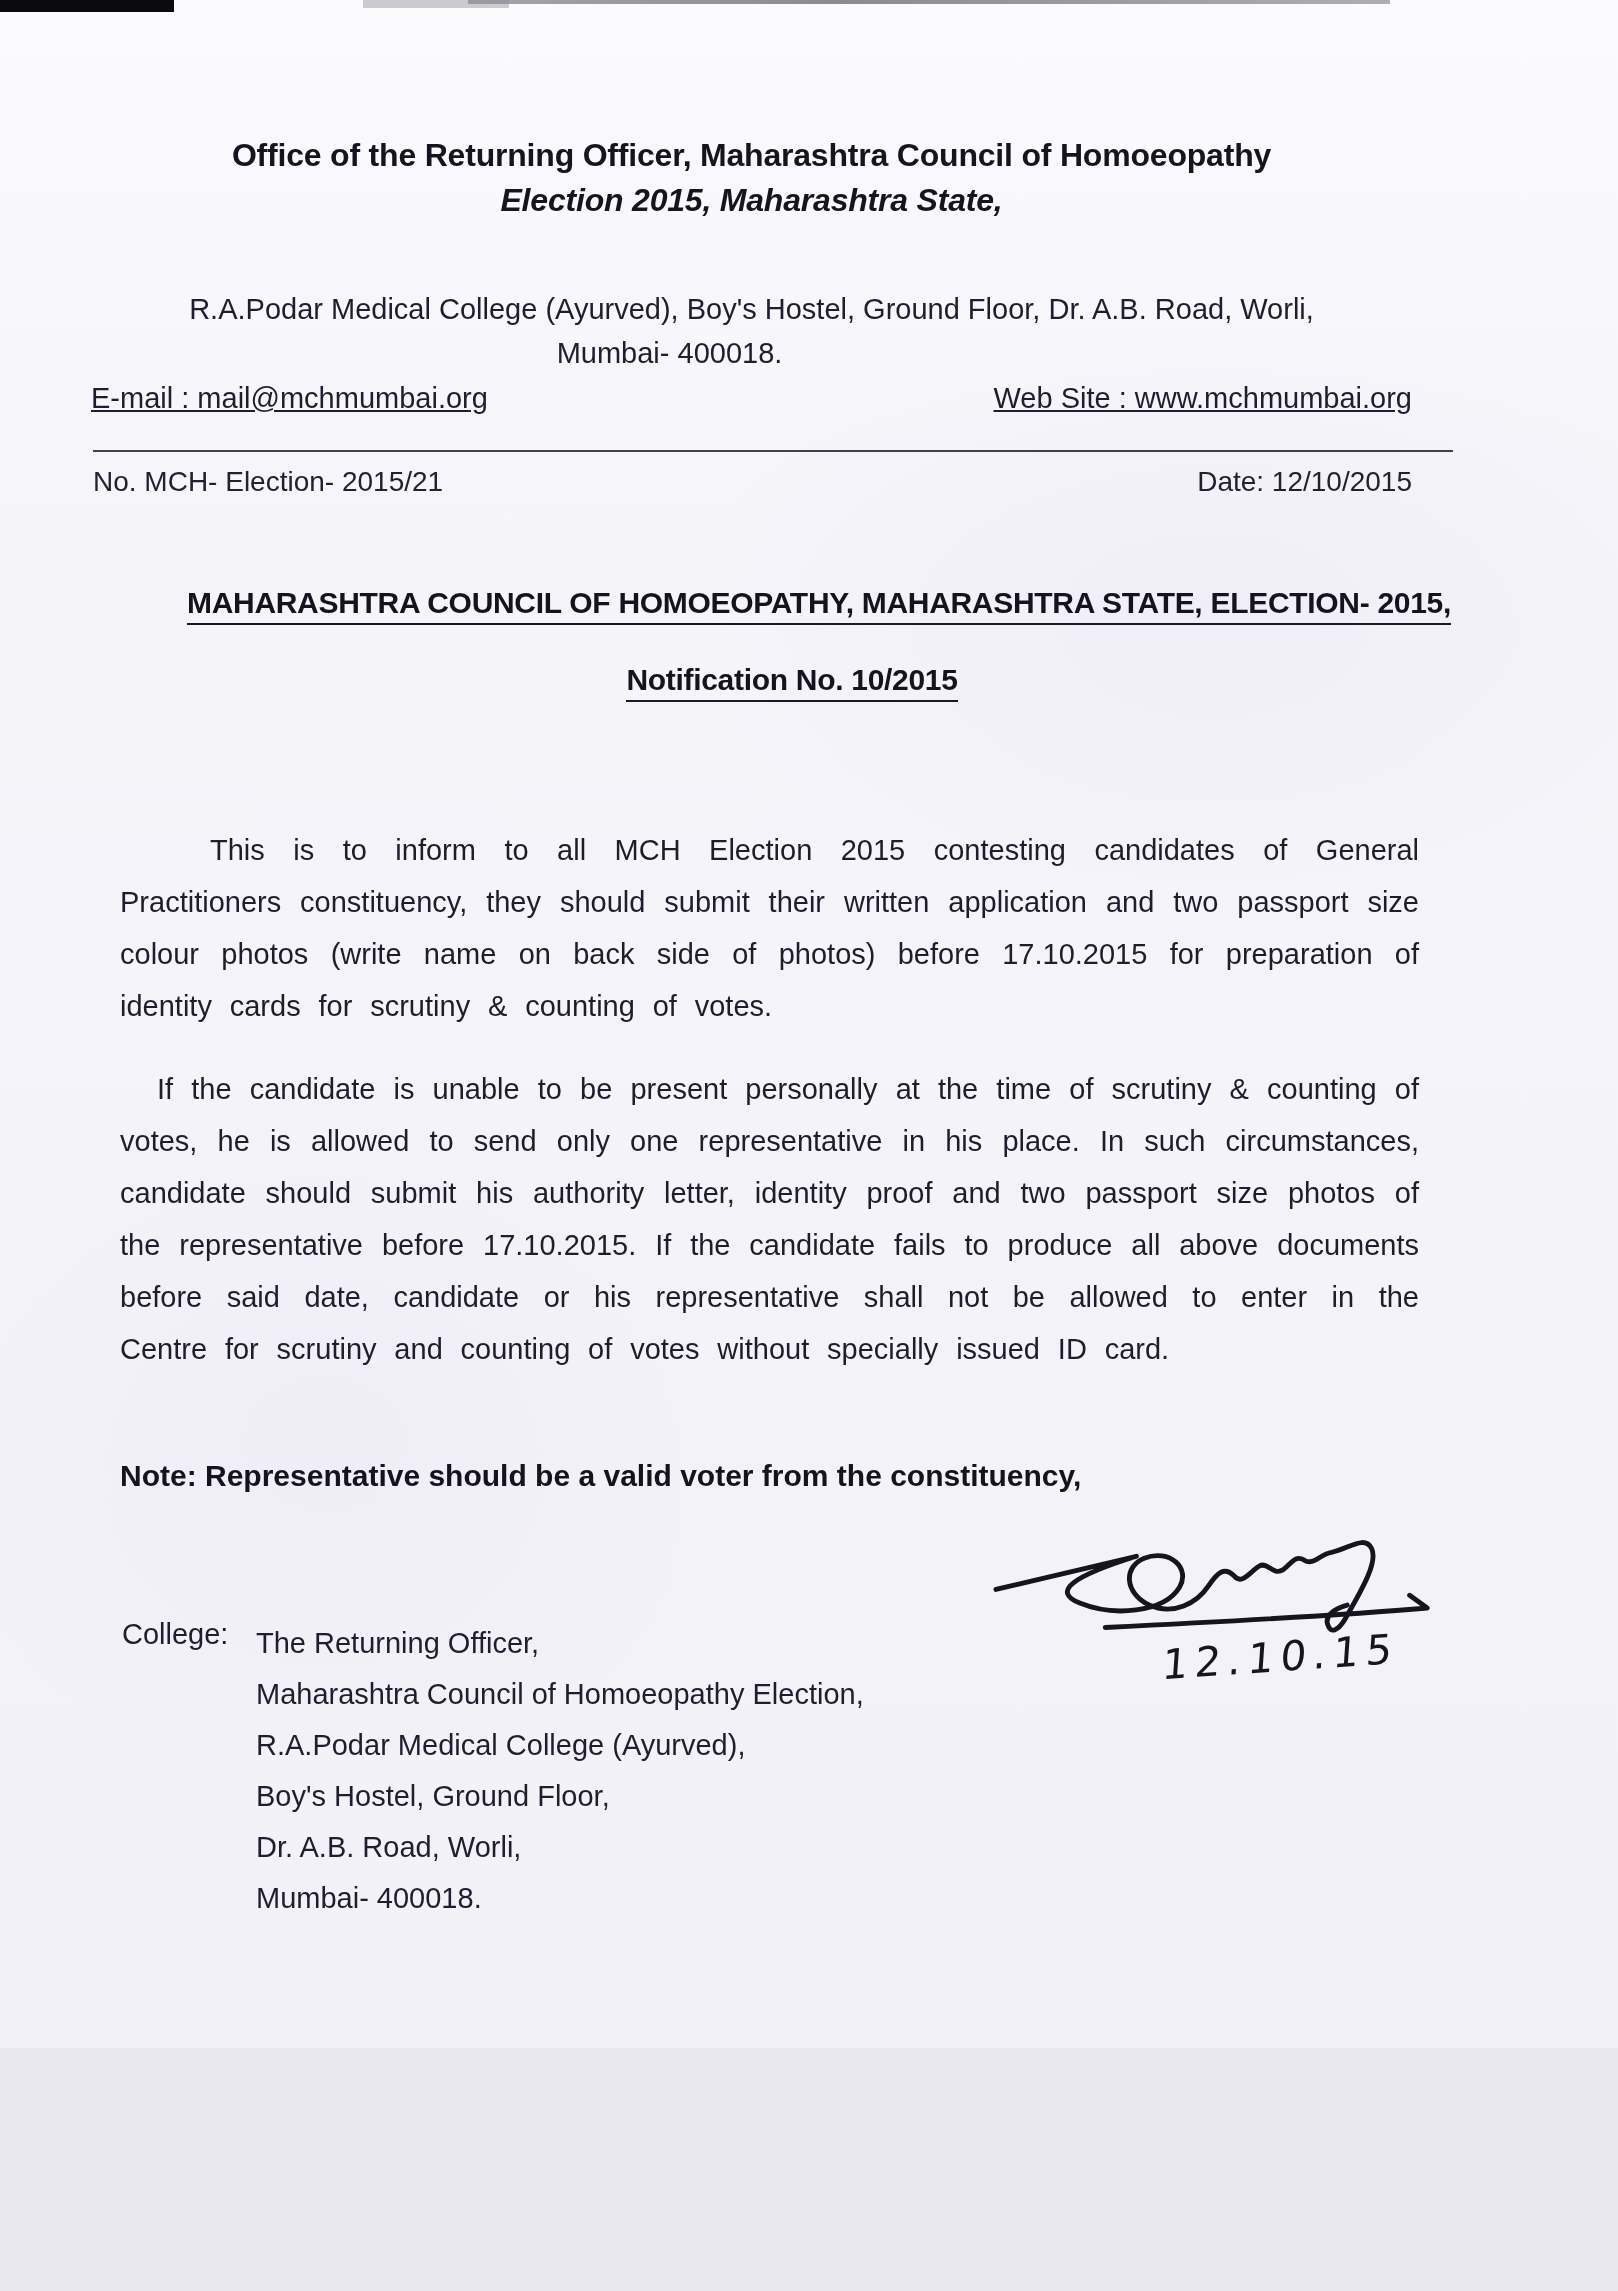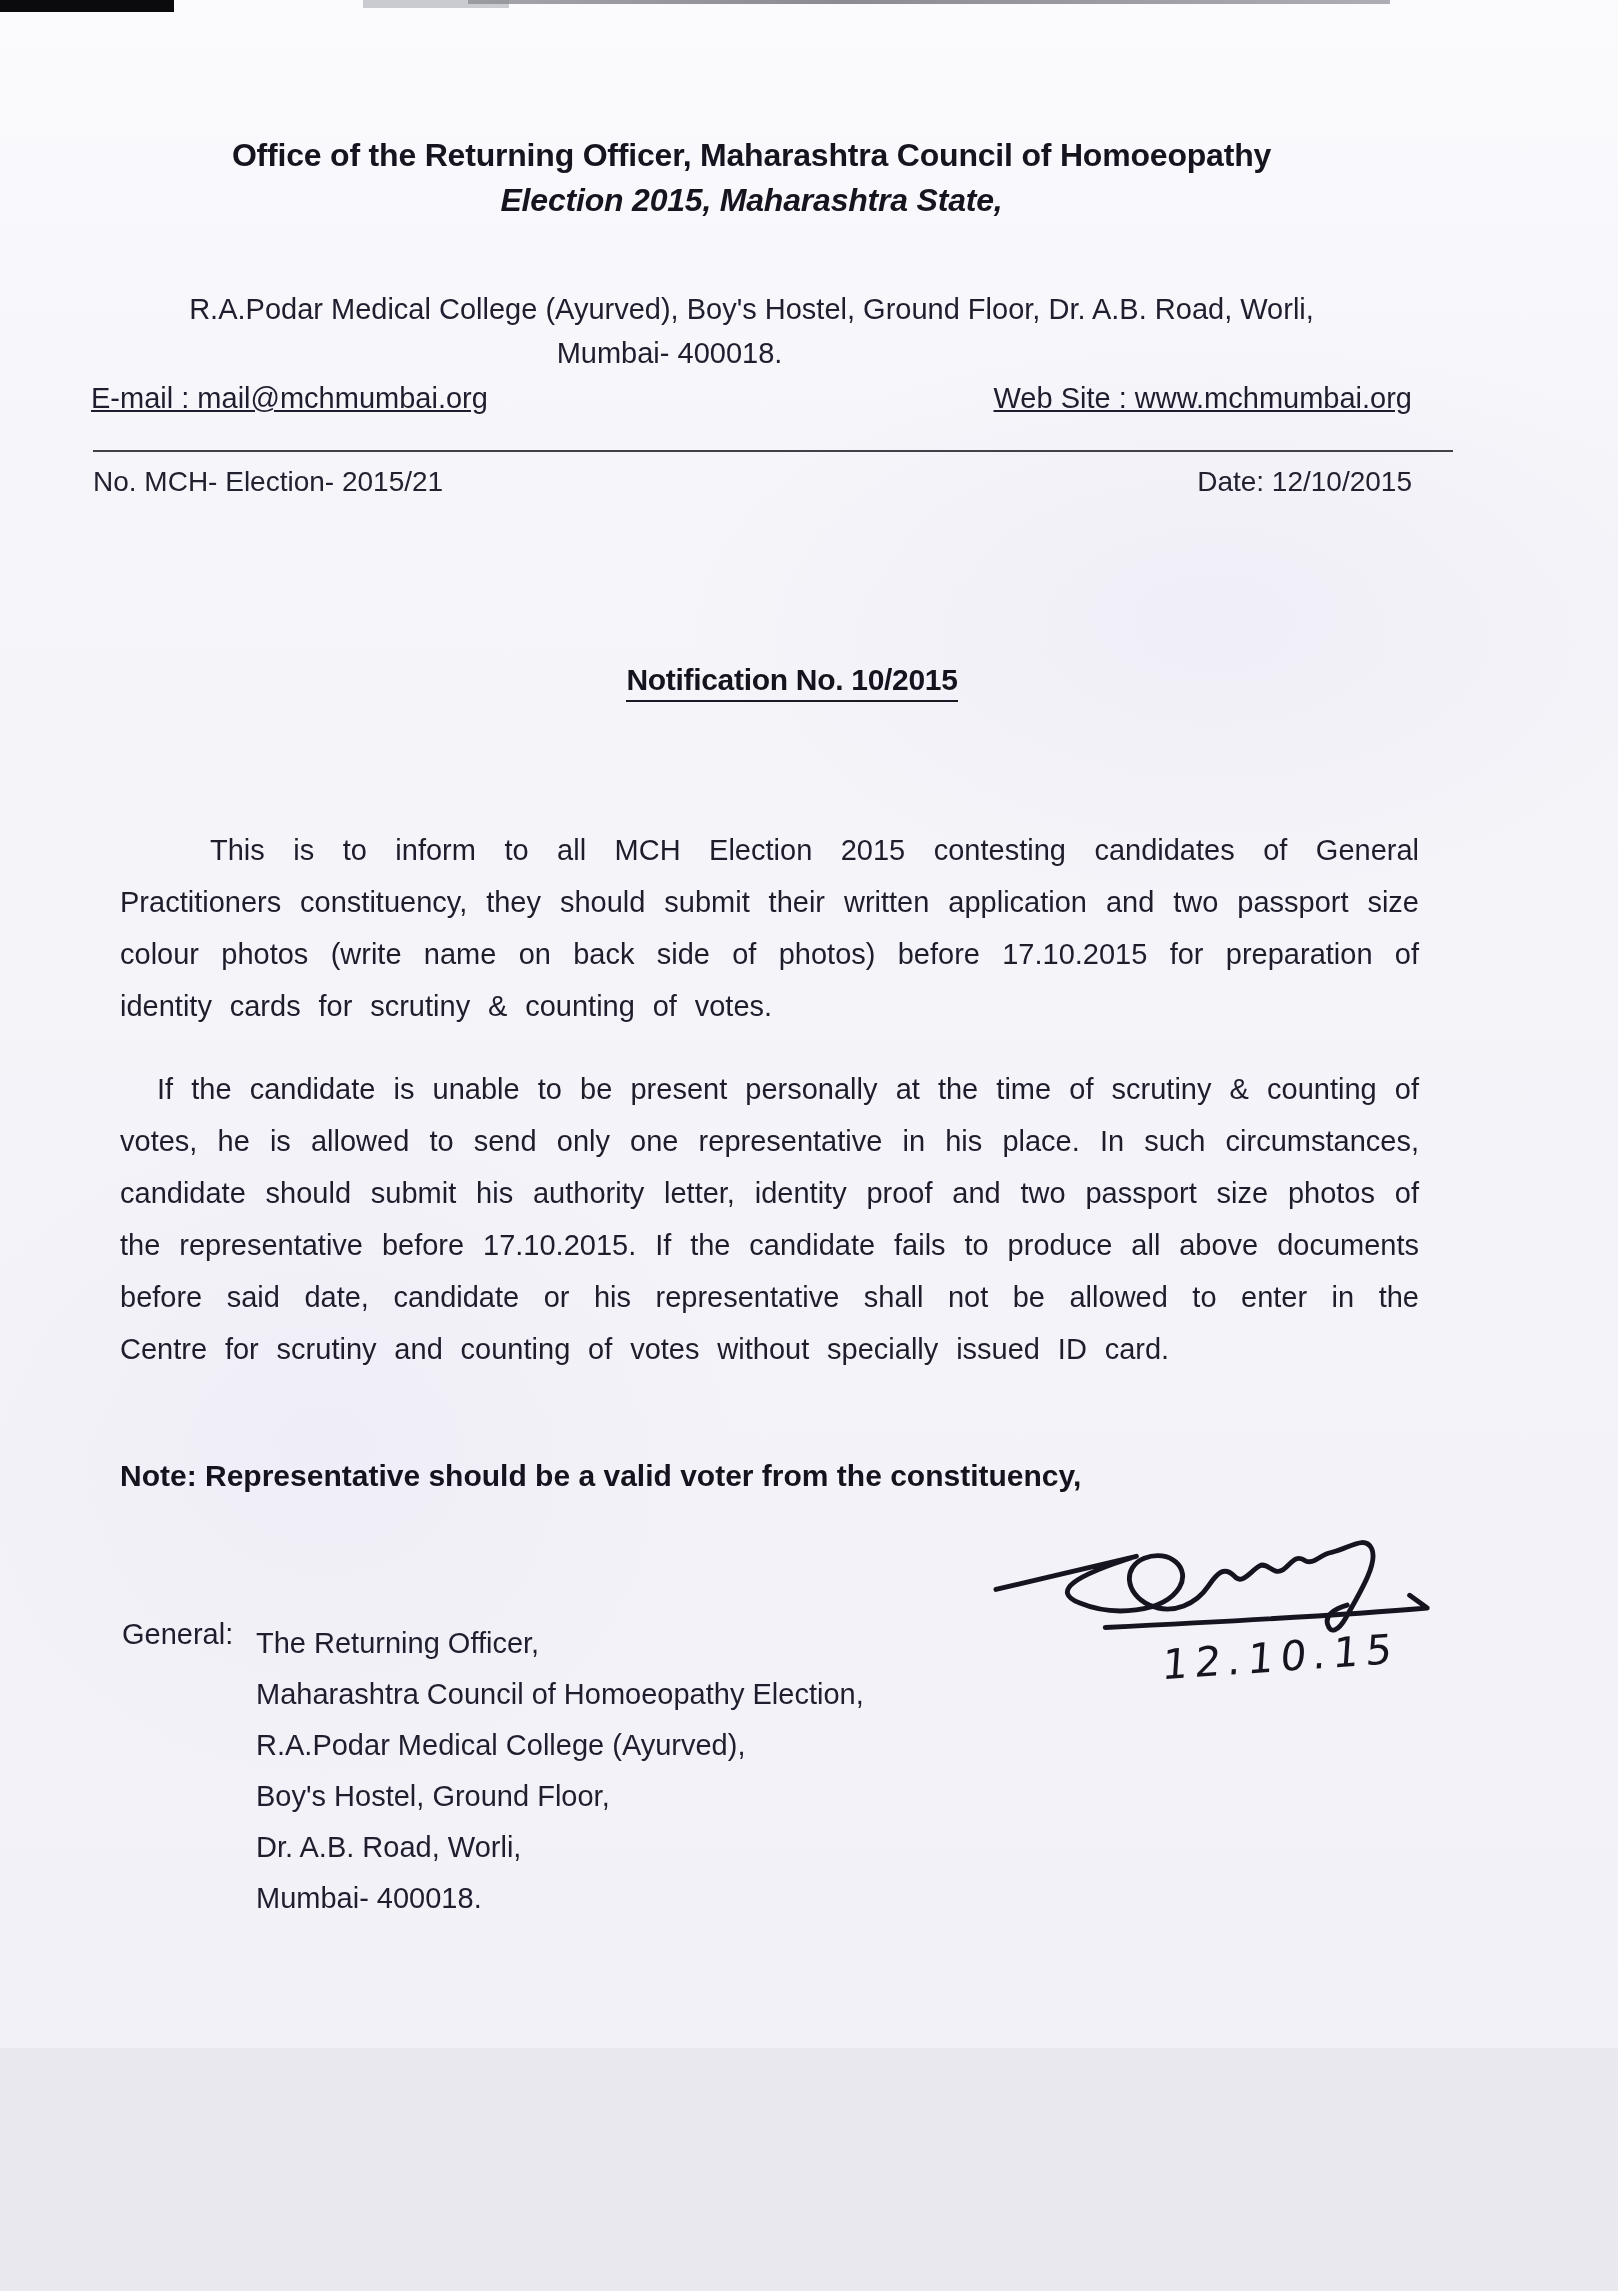--- a/index.html
+++ b/index.html
@@ -73,20 +73,23 @@
     <span>Web Site : www.mchmumbai.org</span>
   </div>
 
   <div class="rule"></div>
 
   <div class="ref-row">
     <span>No. MCH- Election- 2015/21</span>
     <span>Date: 12/10/2015</span>
   </div>
 
+  <div class="heading-wrap">
+    <span class="ul-bold">MAHARASHTRA COUNCIL OF HOMOEOPATHY, MAHARASHTRA STATE, ELECTION- 2015,</span>
+  </div>
   <div class="subheading-wrap">
     <span class="ul-bold">Notification No. 10/2015</span>
   </div>
 
   <div class="para para-1">This is to inform to all MCH Election 2015 contesting candidates of General Practitioners constituency, they should submit their written application and two passport size colour photos (write name on back side of photos) before 17.10.2015 for preparation of identity cards for scrutiny &amp; counting of votes.</div>
   <div class="para para-2">If the candidate is unable to be present personally at the time of scrutiny &amp; counting of votes, he is allowed to send only one representative in his place. In such circumstances, candidate should submit his authority letter, identity proof and two passport size photos of the representative before 17.10.2015. If the candidate fails to produce all above documents before said date, candidate or his representative shall not be allowed to enter in the Centre for scrutiny and counting of votes without specially issued ID card.</div>
 
   <div class="note-line">Note: Representative should be a valid voter from the constituency,</div>
 
   <svg class="signature" viewBox="0 0 460 165" width="449" height="161" aria-hidden="true">
@@ -94,21 +97,21 @@
       <path d="M6,64 L150,30 C86,50 62,66 92,78 C126,92 178,88 194,62 C206,42 184,22 158,32
                C136,41 138,68 163,80 C188,91 212,78 224,60 C233,47 240,40 250,50
                C258,60 266,46 276,40 C284,35 290,50 300,44 C309,38 312,28 322,34
                C331,40 338,28 350,26 C368,22 384,8 391,22 C398,36 380,66 364,94
                C357,106 349,110 346,100 C343,91 352,84 366,80"></path>
       <path d="M118,103 C240,97 356,91 448,83 L430,70"></path>
     </g>
   </svg>
   <div class="sig-date">12.10.15</div>
 
-  <div class="addr-label">General:</div>
+  <div class="addr-label">College:</div>
 
   <div class="addr-left">
     <div>The Returning Officer,</div>
     <div>Maharashtra Council of Homoeopathy Election,</div>
     <div>R.A.Podar Medical College (Ayurved),</div>
     <div>Boy's Hostel, Ground Floor,</div>
     <div>Dr. A.B. Road, Worli,</div>
     <div>Mumbai- 400018.</div>
   </div>
 

